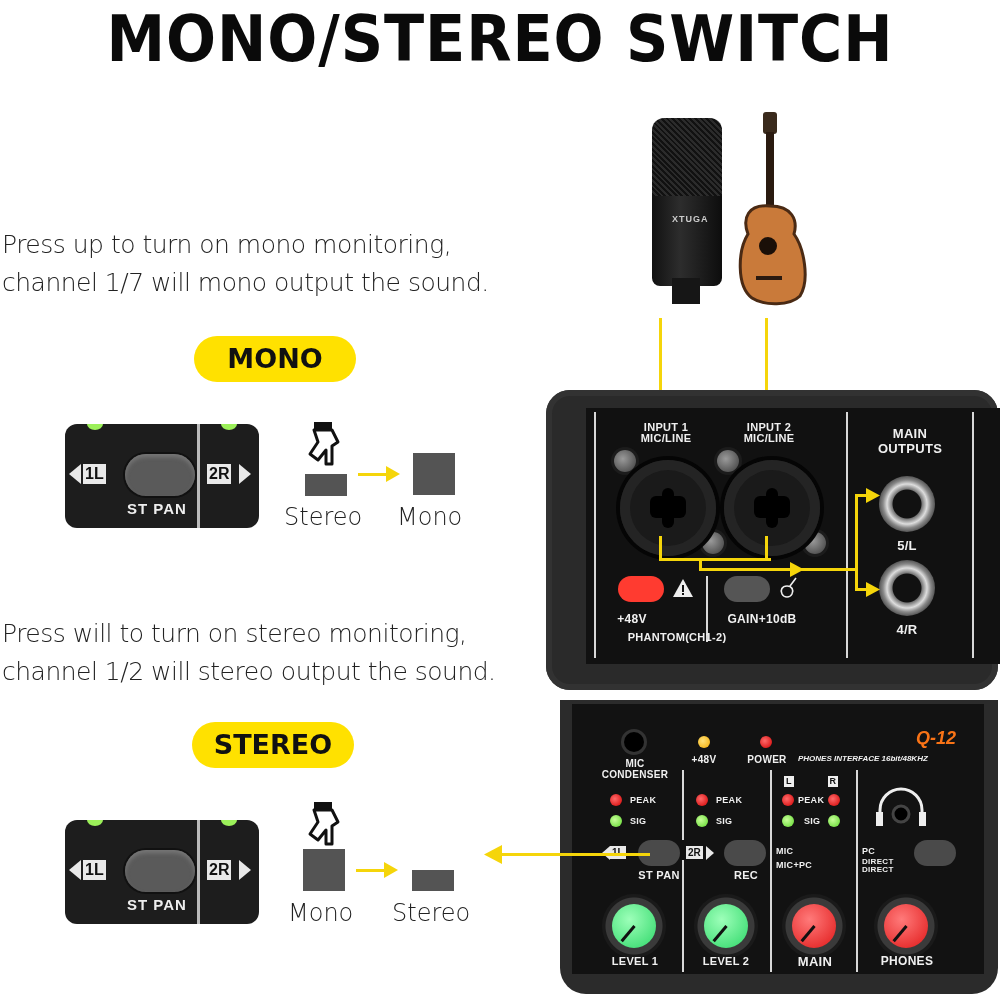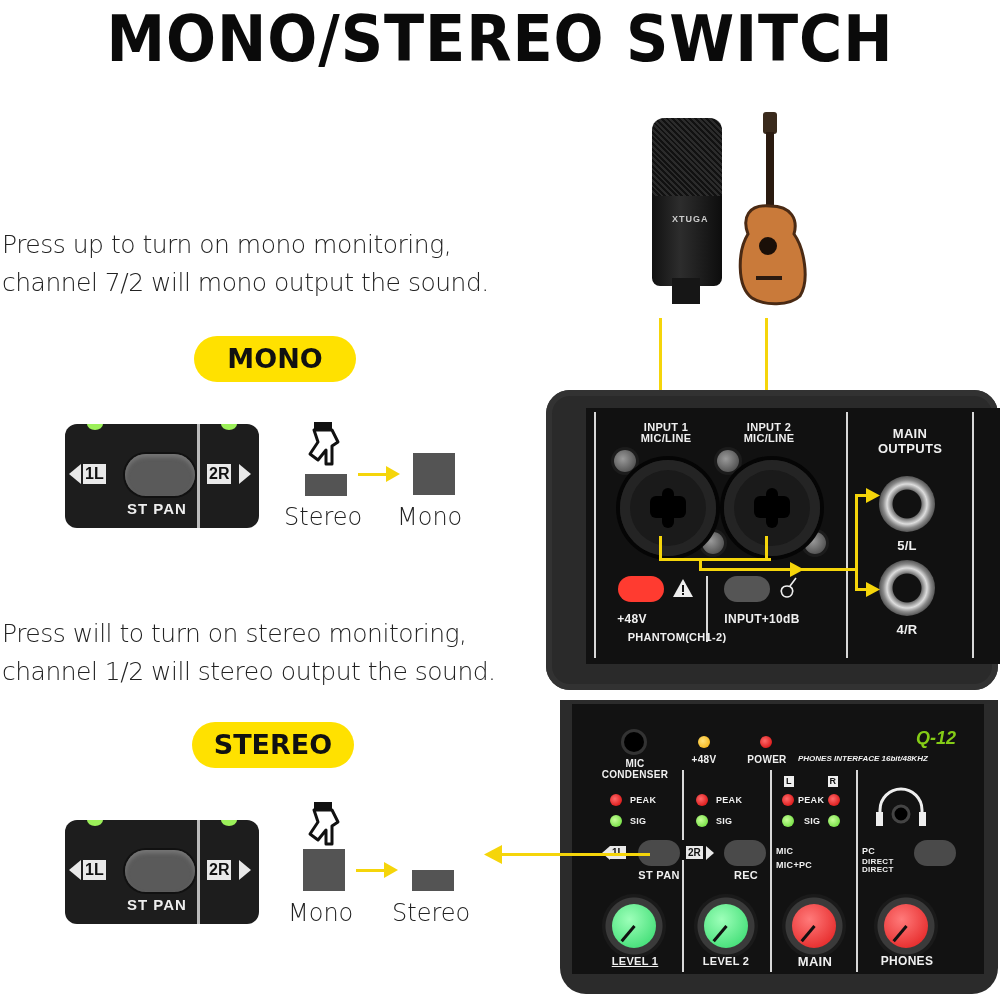--- a/index.html
+++ b/index.html
@@ -77,21 +77,21 @@
   .knob.red { background: radial-gradient(circle at 40% 35%, #ff7a7a, #e01818); }
   .knob-ring { position:absolute; width:64px; height:64px; border-radius:50%; background: radial-gradient(circle, #3a3a3a 0 28px, #1a1a1a 29px); }
   .knob .ptr { position:absolute; left:21px; top:22px; width:3px; height:20px; background:#111; transform-origin: top center; transform: rotate(40deg); }
 </style>
 </head>
 <body>
 
 <div class="abs title">MONO/STEREO SWITCH</div>
 
 <div class="abs para" style="top:226px;">Press up to turn on mono monitoring,</div>
-<div class="abs para" style="top:264px;">channel 7/2 will mono output the sound.</div>
+<div class="abs para" style="top:264px;">channel 1/7 will mono output the sound.</div>
 <div class="abs badge" style="left:194px; top:336px; width:162px;">MONO</div>
 
 <div class="abs sw-panel" style="left:65px; top:424px;">
   <div class="ledtop" style="left:22px;"></div>
   <div class="ledtop" style="left:156px;"></div>
   <div class="divider" style="left:132px;"></div>
   <div class="abs tri-l" style="left:4px; top:40px;"></div>
   <div class="abs tag" style="left:18px; top:40px;">1L</div>
   <div class="btn"></div>
   <div class="abs tag" style="left:142px; top:40px;">2R</div>
@@ -219,35 +219,35 @@
         <rect x="10" y="7" width="2" height="7" fill="#111"></rect>
         <rect x="10" y="15" width="2" height="2" fill="#111"></rect>
       </svg>
     <div class="dlabel" style="left:26px; top:206px; width:40px; font-size:12px;">+48V</div>
     <div class="dlabel" style="left:36px; top:224px; width:110px; font-size:11px;">PHANTOM(CH1-2)</div>
 
     <div class="pill" style="left:138px; top:168px; width:46px; height:26px; background:#555;"></div>
     <svg class="abs" style="left:192px; top:168px;" width="22" height="24">
         <path d="M18 2 L12 10 M9 10 C4 10 2 14 4 18 C6 22 12 22 14 18 C16 14 14 10 9 10Z" stroke="#eee" stroke-width="1.6" fill="none"></path>
       </svg>
-    <div class="dlabel" style="left:136px; top:206px; width:80px; font-size:12px;">INPUT+10dB</div>
+    <div class="dlabel" style="left:136px; top:206px; width:80px; font-size:12px;">GAIN+10dB</div>
   </div>
 </div>
 
 <div class="abs device-bottom">
   <div class="face">
     <div class="abs" style="left:52px; top:28px; width:20px; height:20px; border-radius:50%; background:#000; box-shadow:0 0 0 3px #333;"></div>
     <div class="dlabel" style="left:20px; top:54px; width:86px; font-size:10px;"><span>MIC</span><br><span>CONDENSER</span></div>
 
     <div class="led amber" style="left:126px; top:32px;"></div>
     <div class="dlabel" style="left:114px; top:50px; width:36px; font-size:10px;">+48V</div>
     <div class="led red" style="left:188px; top:32px;"></div>
     <div class="dlabel" style="left:172px; top:50px; width:46px; font-size:10px;">POWER</div>
 
-    <div class="abs" style="left:344px; top:24px; color:#84cc16; font-weight:bold; font-style:italic; font-size:18px;">Q-12</div>
+    <div class="abs" style="left:344px; top:24px; color:#f97316; font-weight:bold; font-style:italic; font-size:18px;">Q-12</div>
     <div class="abs" style="left:226px; top:50px; color:#f0f0f0; font-weight:bold; font-style:italic; font-size:8px; white-space:nowrap;">PHONES INTERFACE 16bit/48KHZ</div>
 
     <div class="vline" style="left:110px; top:66px; height:70px;"></div>
     <div class="vline" style="left:198px; top:66px; height:202px;"></div>
     <div class="vline" style="left:284px; top:66px; height:202px;"></div>
     <div class="vline" style="left:110px; top:156px; height:112px;"></div>
 
     <div class="led red" style="left:38px; top:90px;"></div>
     <div class="dlabel" style="left:58px; top:91px; font-size:9px;">PEAK</div>
     <div class="led green" style="left:38px; top:111px;"></div>
@@ -287,21 +287,21 @@
     <div class="dlabel" style="left:204px; top:156px; font-size:9px;">MIC+PC</div>
 
     <div class="dlabel" style="left:290px; top:142px; font-size:9px;">PC</div>
     <div class="dlabel" style="left:290px; top:154px; font-size:8px; line-height:8px; text-align:left;"><span>DIRECT</span><br><span>DIRECT</span></div>
     <div class="pill" style="left:342px; top:136px; width:42px; height:26px; background:#4a4a4a;"></div>
 
     <div class="knob-ring" style="left:30px; top:190px;"></div>
     <div class="knob green" style="left:40px; top:200px;">
         <div class="ptr"></div>
       </div>
-    <div class="dlabel" style="left:28px; top:252px; width:70px;text-decoration:underline;">LEVEL 1</div>
+    <div class="dlabel" style="left:28px; top:252px; width:70px;">LEVEL 1</div>
 
     <div class="knob-ring" style="left:122px; top:190px;"></div>
     <div class="knob green" style="left:132px; top:200px;">
         <div class="ptr"></div>
       </div>
     <div class="dlabel" style="left:118px; top:252px; width:72px;">LEVEL 2</div>
 
     <div class="knob-ring" style="left:210px; top:190px;"></div>
     <div class="knob red" style="left:220px; top:200px;">
         <div class="ptr"></div>

